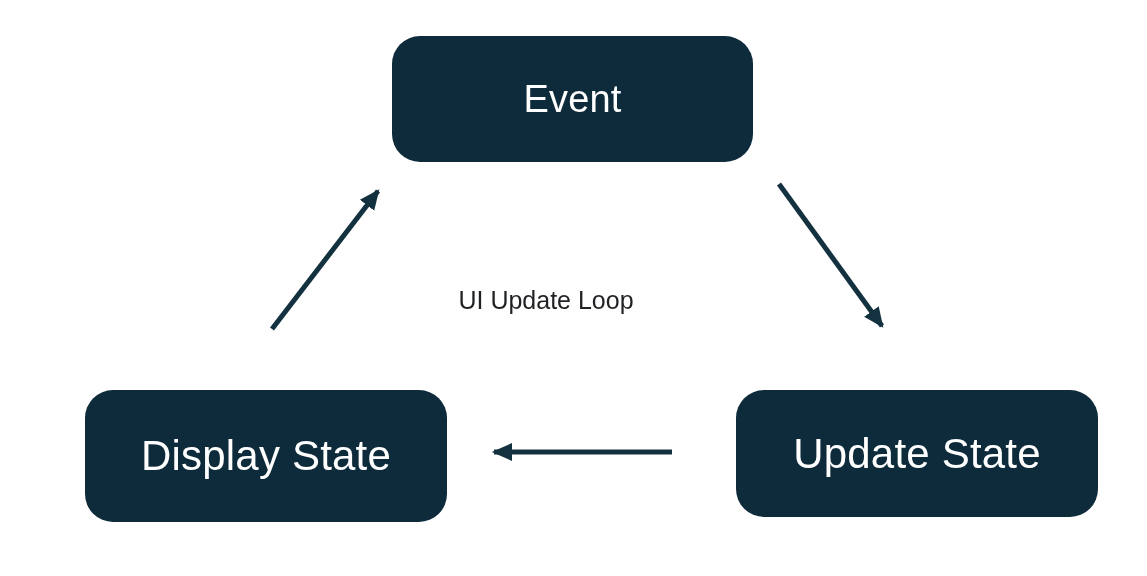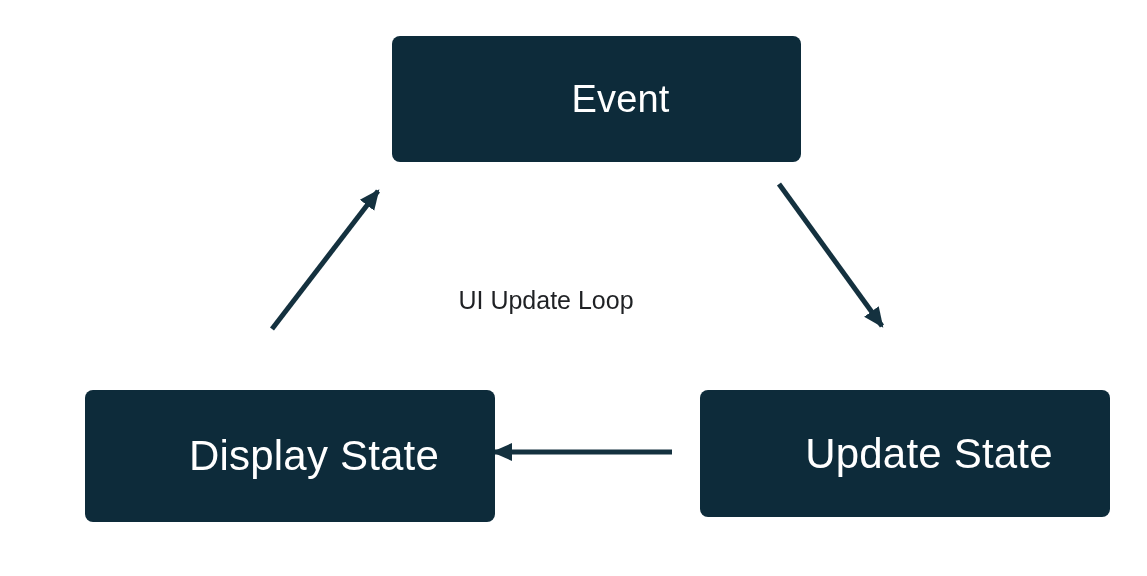--- a/index.html
+++ b/index.html
@@ -15,31 +15,30 @@
     width:1147px;
     height:576px;
     background:var(--bg);
     font-family:"Liberation Sans", sans-serif;
     overflow:hidden;
   }
   .node{
     position:absolute;
     background:var(--node-fill);
     color:var(--node-text);
-    border-radius:8px;
+    border-radius:28px;
     display:flex;
     align-items:center;
     justify-content:center;
     font-weight:500;
     letter-spacing:.2px;
-    padding-left:48px;
   }
   .node--event{left:392px;top:36px;width:361px;height:126px;font-size:38px;}
   .node--display{left:85px;top:390px;width:362px;height:132px;font-size:42px;}
-  .node--update{left:700px;top:390px;width:362px;height:127px;font-size:42px;}
+  .node--update{left:736px;top:390px;width:362px;height:127px;font-size:42px;}
   .center-label{
     position:absolute;
     left:546px;top:300px;
     transform:translate(-50%,-50%);
     font-size:25px;
     font-weight:500;
     color:var(--label-text);
     white-space:nowrap;
   }
   svg.edges{position:absolute;left:0;top:0;width:1147px;height:576px;pointer-events:none;}

